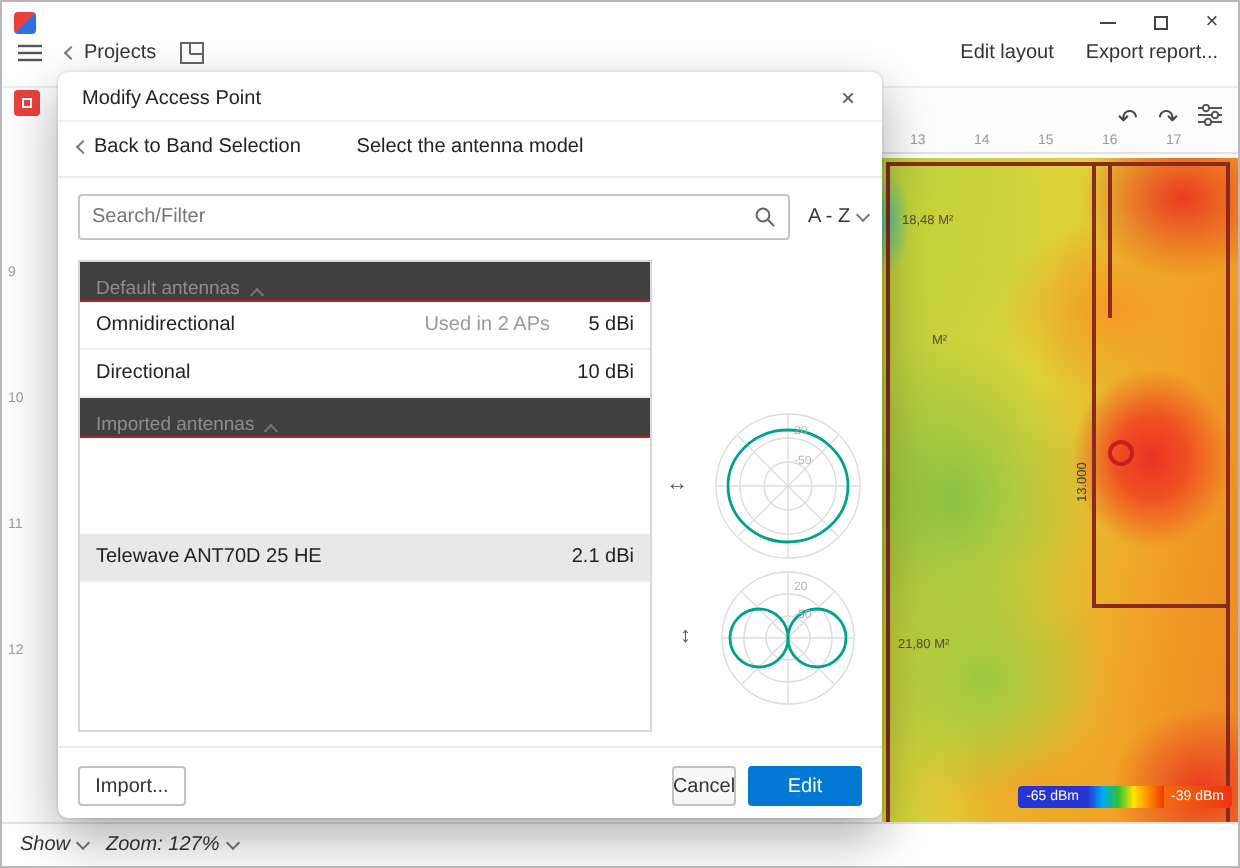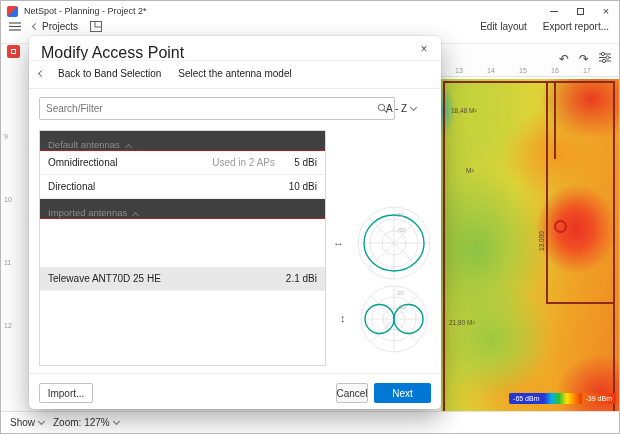--- a/index.html
+++ b/index.html
@@ -55,36 +55,36 @@
   .dim-label { position:absolute; font-size:6.5px; color:#3d3d3d; transform:rotate(-90deg); transform-origin:left top; white-space:nowrap; }
   .ap-marker { position:absolute; width:13px; height:13px; border:2px solid #c81e1e; border-radius:50%; }
 
   .legend { position:absolute; right:3px; bottom:7px; display:flex; height:11px; font-size:7px; color:#fff; border-radius:2px; overflow:hidden; }
   .legend .lg-min { background:#2636d4; padding:1px 4px; line-height:9px; }
   .legend .lg-grad { width:38px; background:linear-gradient(90deg,#2636d4,#00aef0,#2fc02f,#ffe400,#ff8800,#f03800); }
   .legend .lg-max { background:linear-gradient(90deg,#f26a12,#ee3410); padding:1px 4px; line-height:9px; }
 
   
   .statusbar { position:absolute; bottom:0; left:0; right:0; height:22px; background:#fff; border-top:1px solid #e3e3e3; display:flex; align-items:center; font-size:10px; color:#333; z-index:5; }
-  .sb-item { display:flex; align-items:center; gap:4px; margin-left:9px; cursor:default; }
+  .sb-item { display:flex; align-items:center; gap:4px; margin-left:9px; cursor:default;font-style:italic; }
 
   
   .dialog { position:absolute; left:28px; top:35px; width:412px; height:373px; background:#fff; border-radius:5px;
     box-shadow:0 10px 26px rgba(0,0,0,.32), 0 0 0 1px rgba(0,0,0,.05); z-index:10; font-size:10px; color:#222; }
-  .dlg-title { position:absolute; left:12px; top:8px; font-size:16px; color:#222; }
+  .dlg-title { position:absolute; left:12px; top:8px; font-size:10px; color:#222; }
   .dlg-close { position:absolute; right:8px; top:4px; width:18px; height:18px; display:flex; align-items:center; justify-content:center; font-size:12px; color:#555; cursor:default; }
   .dlg-hr1 { position:absolute; left:0; right:0; top:24px; border-top:1px solid #f1f1f1; }
-  .dlg-back { position:absolute; left:10px; top:32px; display:flex; align-items:center; gap:14px; cursor:default; }
+  .dlg-back { position:absolute; left:10px; top:32px; display:flex; align-items:center; gap:3px; cursor:default; }
   .dlg-subtitle { position:absolute; left:0; right:0; top:32px; text-align:center; color:#222; }
   .dlg-hr2 { position:absolute; left:0; right:0; top:52px; border-top:1px solid #ececec; }
 
   .search-box { position:absolute; left:10px; top:61px; width:356px; height:23px; border:1px solid #c6c6c6; border-radius:2px; display:flex; align-items:center; background:#fff; }
   .search-box input { flex:1; border:none; outline:none; font:10px "Liberation Sans","DejaVu Sans",sans-serif; padding:0 6px; color:#333; background:transparent; }
   .search-box svg { margin-right:6px; flex:0 0 auto; }
-  .sort-ctl { position:absolute; left:357px; top:61px; height:23px; display:flex; align-items:center; gap:4px; color:#333; cursor:default;text-align:center; }
+  .sort-ctl { position:absolute; left:375px; top:61px; height:23px; display:flex; align-items:center; gap:4px; color:#333; cursor:default;text-align:center; }
 
   .ant-list { position:absolute; left:10px; top:94px; width:287px; height:236px; border:1px solid #d8d8d8; background:#fff; overflow:hidden; }
   .sec-row { height:20px; background:#404040; color:#8d8d8d; display:flex; align-items:flex-end; gap:6px; padding:0 8px; border-bottom:1px solid #b91c1c; font-size:9.5px; cursor:default; }
   .item-row { height:24px; display:flex; align-items:center; padding:0 8px; border-bottom:1px solid #efefef; cursor:default; }
   .item-row.selected { background:#e8e8e8;margin-top:48px; }
   .item-name { flex:1; color:#222; }
   .item-usage { color:#9a9a9a; font-size:10px; margin-right:6px; }
   .item-gain { width:36px; text-align:right; color:#222; }
 
   .plot { position:absolute; }
@@ -97,21 +97,20 @@
   .btn-cancel { right:73px; width:32px; background:#f7f7f7; }
   .btn-next { right:10px; width:57px; background:#0078d4; border-color:#0078d4; color:#fff; }
 </style>
 </head>
 <body>
 
 <div id="app">
 
   <div class="titlebar">
     <span class="app-icon"></span>
-    <span class="win-title">NetSpot - Planning - Project 2*</span>
     <div class="win-controls">
       <span class="win-btn">
           <i class="glyph-min"></i>
         </span>
       <span class="win-btn">
           <i class="glyph-max"></i>
         </span>
       <span class="win-btn">
           <span>×</span>
         </span>
@@ -297,16 +296,16 @@
       </g>
       <circle cx="30.5" cy="36" r="14.5" fill="none" stroke="#00a28e" stroke-width="1.4"></circle>
       <circle cx="59.5" cy="36" r="14.5" fill="none" stroke="#00a28e" stroke-width="1.4"></circle>
       <text class="ringlbl" x="48" y="12">20</text>
       <text class="ringlbl" x="48" y="26">-50</text>
     </svg>
 
     <div class="dlg-hr3"></div>
     <button class="btn btn-import">Import...</button>
     <button class="btn btn-cancel">Cancel</button>
-    <button class="btn btn-next">Next</button>
+    <button class="btn btn-next">Edit</button>
   </div>
 
 </div>
 
 </body></html>

